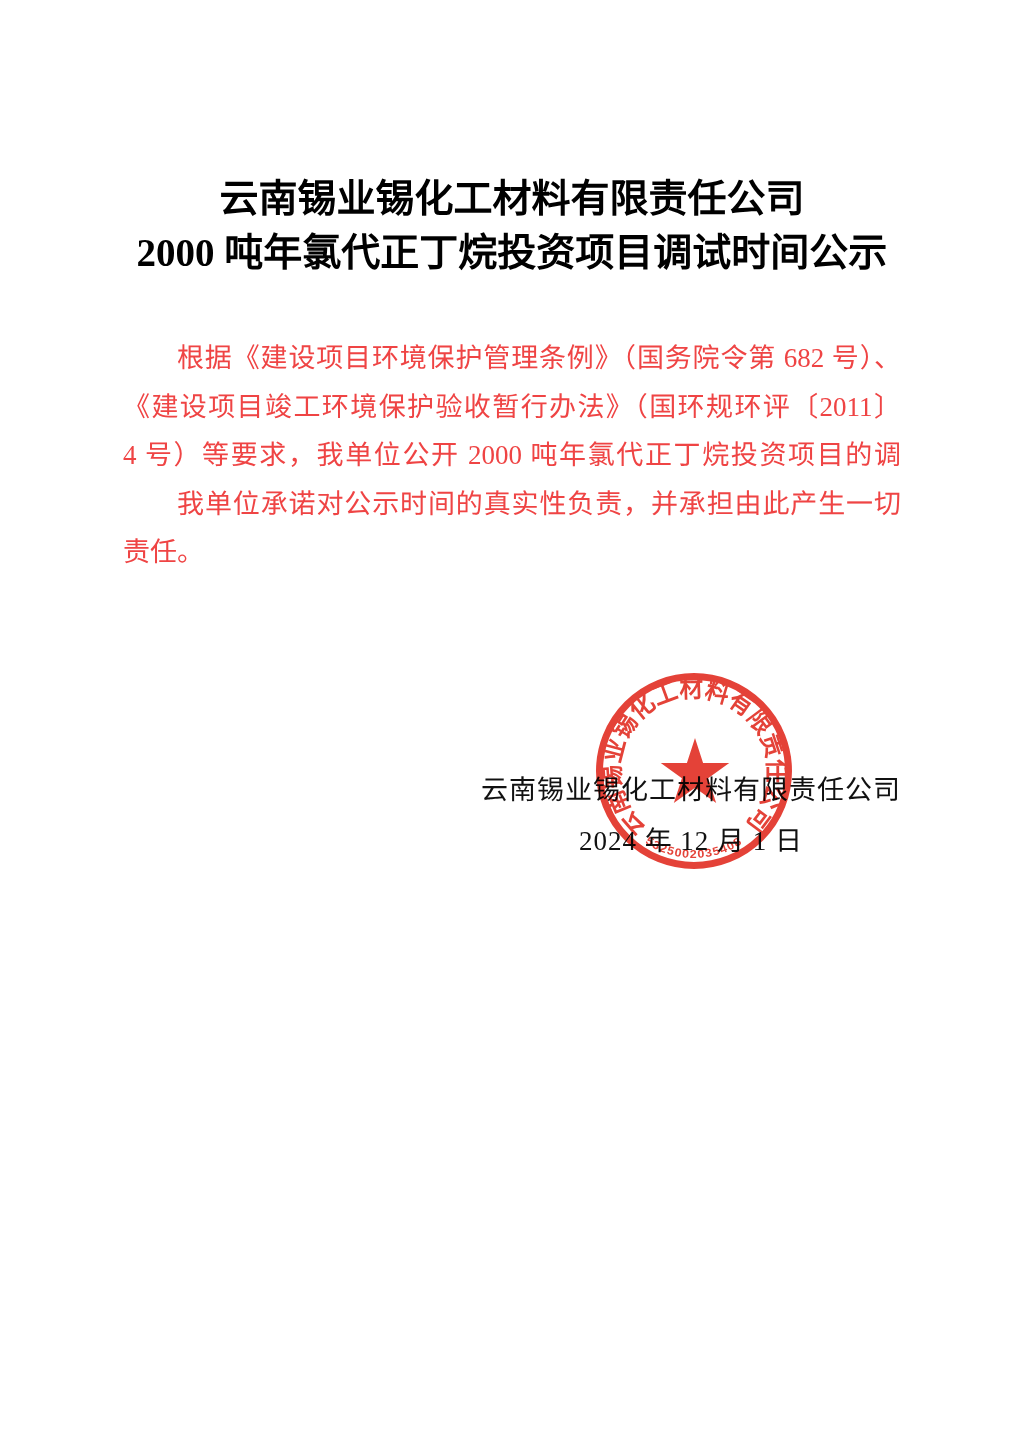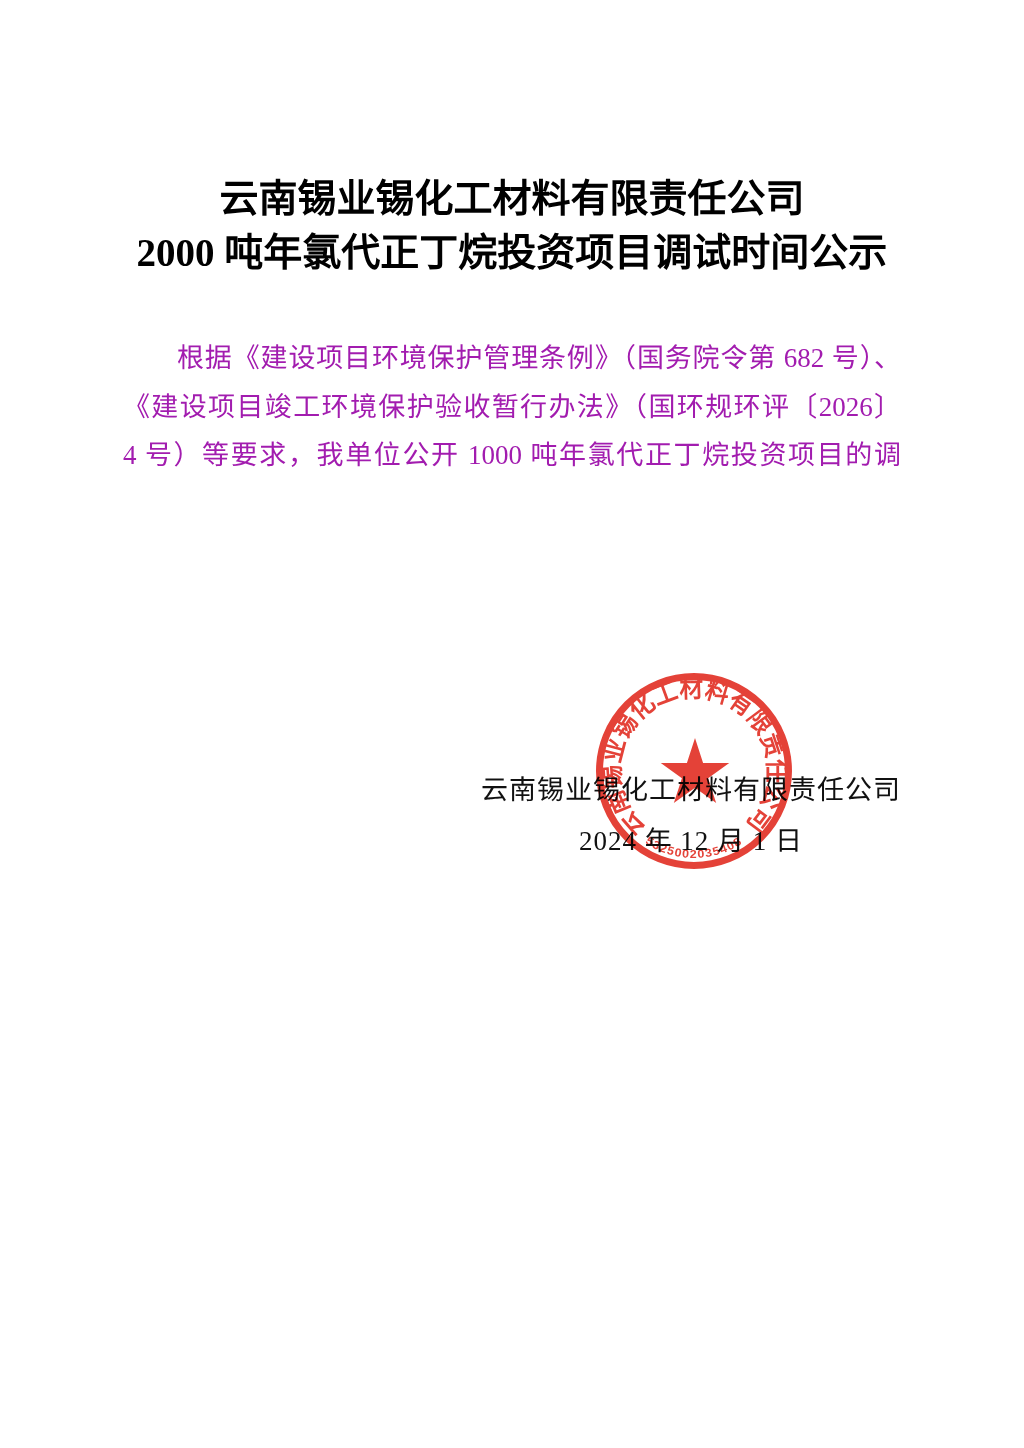--- a/index.html
+++ b/index.html
@@ -29,21 +29,21 @@
     letter-spacing: 0px;
     color: #000000;
   }
   .doc-body {
     position: absolute;
     top: 332px;
     left: 123px;
     width: 778px;
     font-size: 27px;
     line-height: 48.5px;
-    color: #a21caf;
+    color: #ef4444;
   }
   .line {
     width: 778px;
     white-space: nowrap;
   }
   .line.fill {
     white-space: normal;
     text-align: justify;
     text-align-last: justify;
   }
@@ -85,22 +85,26 @@
 <div class="page">
 
   <div class="doc-title">
     <div>云南锡业锡化工材料有限责任公司</div>
     <div>2000 吨年氯代正丁烷投资项目调试时间公示</div>
   </div>
 
   <div class="doc-body">
     <div>
       <div class="line fill indent">根据《建设项目环境保护管理条例》（国务院令第 682 号）、</div>
-      <div class="line fill">《建设项目竣工环境保护验收暂行办法》（国环规环评〔2026〕</div>
-      <div class="line fill">4 号）等要求，我单位公开 1000 吨年氯代正丁烷投资项目的调</div>
+      <div class="line fill">《建设项目竣工环境保护验收暂行办法》（国环规环评〔2011〕</div>
+      <div class="line fill">4 号）等要求，我单位公开 2000 吨年氯代正丁烷投资项目的调</div>
+    </div>
+    <div>
+      <div class="line fill indent">我单位承诺对公示时间的真实性负责，并承担由此产生一切</div>
+      <div class="line">责任。</div>
     </div>
   </div>
 
   <div class="signature">
     <div class="company">云南锡业锡化工材料有限责任公司</div>
     <div class="sign-date">2024 年 12 月 1 日</div>
   </div>
 
   <div class="stamp">
     <svg width="200" height="200" viewBox="0 0 200 200">

